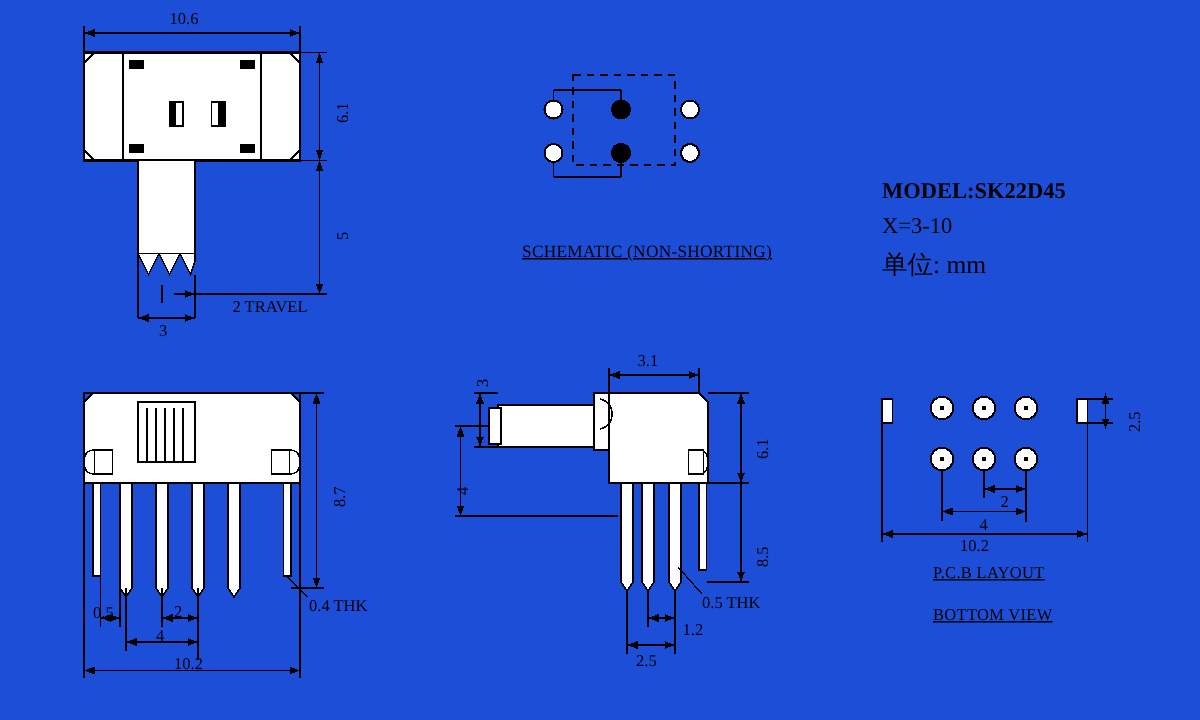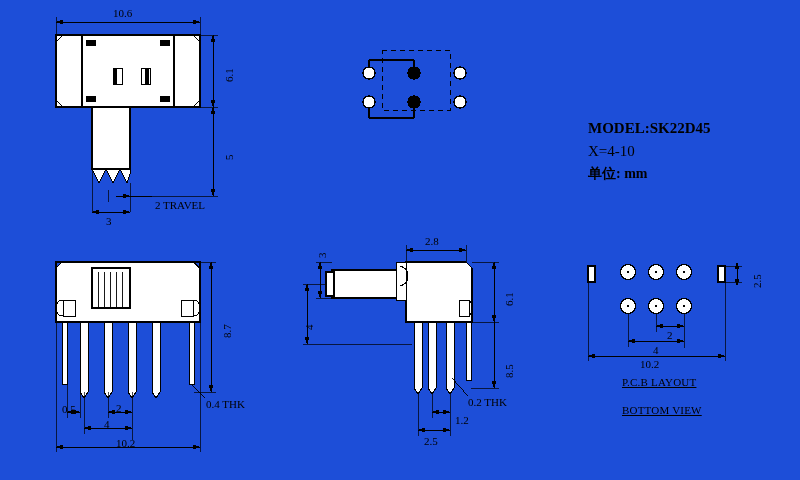--- a/index.html
+++ b/index.html
@@ -298,38 +298,39 @@
 
     </g>
   </svg>
 
   <div class="lbl" style="left:113px; top:8px;">10.6</div>
   <div class="lbl vert" style="left:224px; top:82px;">6.1</div>
   <div class="lbl vert" style="left:224px; top:160px;">5</div>
   <div class="lbl" style="left:155px; top:200px;text-align:right;">2 TRAVEL</div>
   <div class="lbl" style="left:106px; top:216px;">3</div>
 
+  <div class="cap" style="left:348px; top:162px; font-size:11.5px;">SCHEMATIC (NON-SHORTING)</div>
 
   <div class="title" style="left:588px; top:120px;font-weight:bold;">MODEL:SK22D45</div>
-  <div class="title" style="left:588px; top:143px;">X=4-10</div>
-  <div class="title" style="left:588px; top:165px; font-size:14px;font-weight:bold;">单位: mm</div>
+  <div class="title" style="left:588px; top:143px;">X=3-10</div>
+  <div class="title" style="left:588px; top:165px; font-size:17px;">单位: mm</div>
 
   <div class="lbl vert" style="left:222px; top:338px;">8.7</div>
   <div class="lbl" style="left:62px; top:404px;">0.5</div>
   <div class="lbl" style="left:116px; top:403px;">2</div>
   <div class="lbl" style="left:104px; top:419px;">4</div>
   <div class="lbl" style="left:116px; top:438px;">10.2</div>
   <div class="lbl" style="left:206px; top:399px;">0.4 THK</div>
 
-  <div class="lbl" style="left:425px; top:236px;">2.8</div>
+  <div class="lbl" style="left:425px; top:236px;">3.1</div>
   <div class="lbl vert" style="left:317px; top:258px;">3</div>
   <div class="lbl vert" style="left:304px; top:330px;">4</div>
   <div class="lbl vert" style="left:504px; top:306px;">6.1</div>
   <div class="lbl vert" style="left:504px; top:378px;">8.5</div>
-  <div class="lbl" style="left:468px; top:397px;">0.2 THK</div>
+  <div class="lbl" style="left:468px; top:397px;">0.5 THK</div>
   <div class="lbl" style="left:455px; top:415px;">1.2</div>
   <div class="lbl" style="left:424px; top:436px;">2.5</div>
 
   <div class="lbl vert" style="left:752px; top:288px;">2.5</div>
   <div class="lbl" style="left:667px; top:330px;">2</div>
   <div class="lbl" style="left:653px; top:345px;">4</div>
 
   <div class="lbl" style="left:640px; top:359px;">10.2</div>
   <div class="cap" style="left:622px; top:376px;">P.C.B LAYOUT</div>
   <div class="cap" style="left:622px; top:404px;text-decoration:underline;">BOTTOM VIEW</div>

